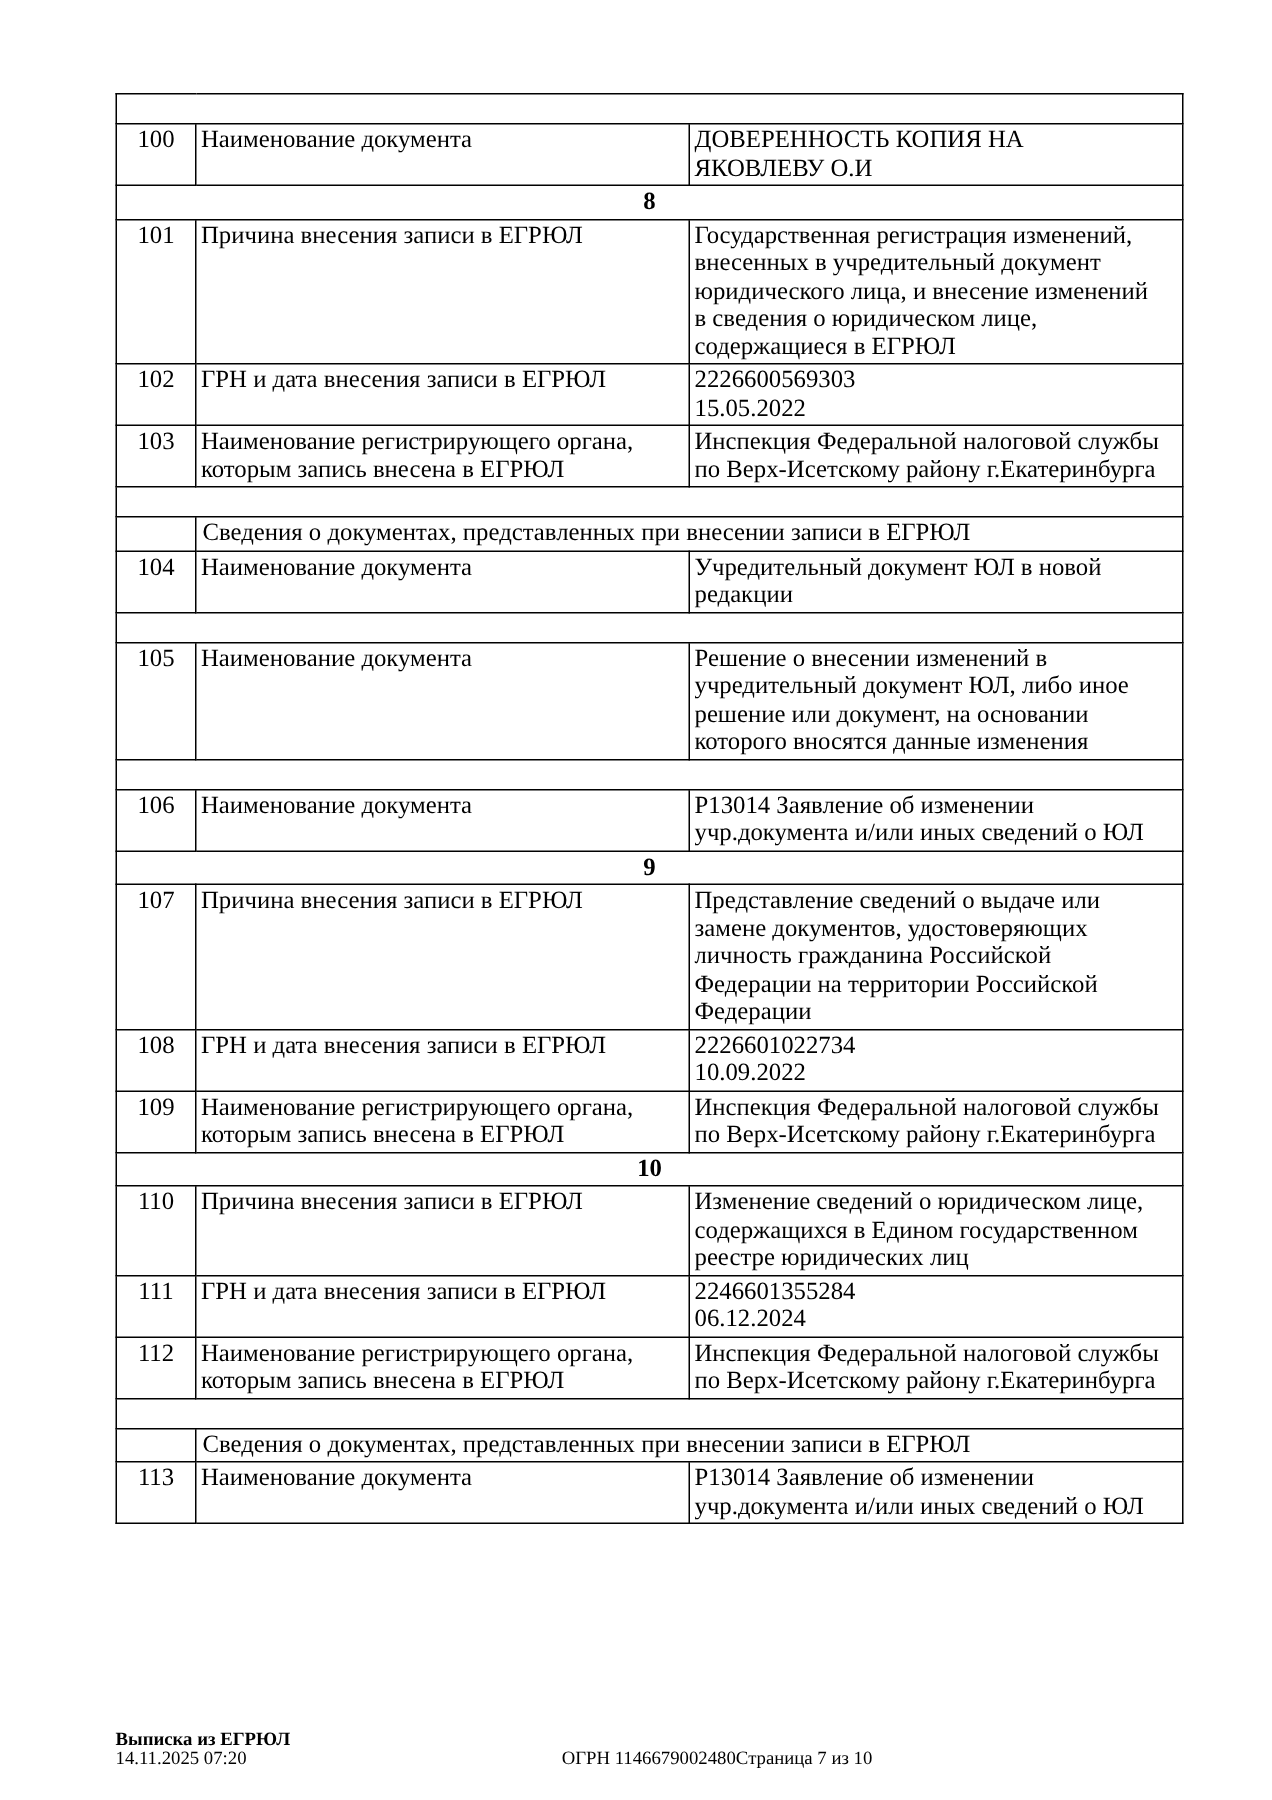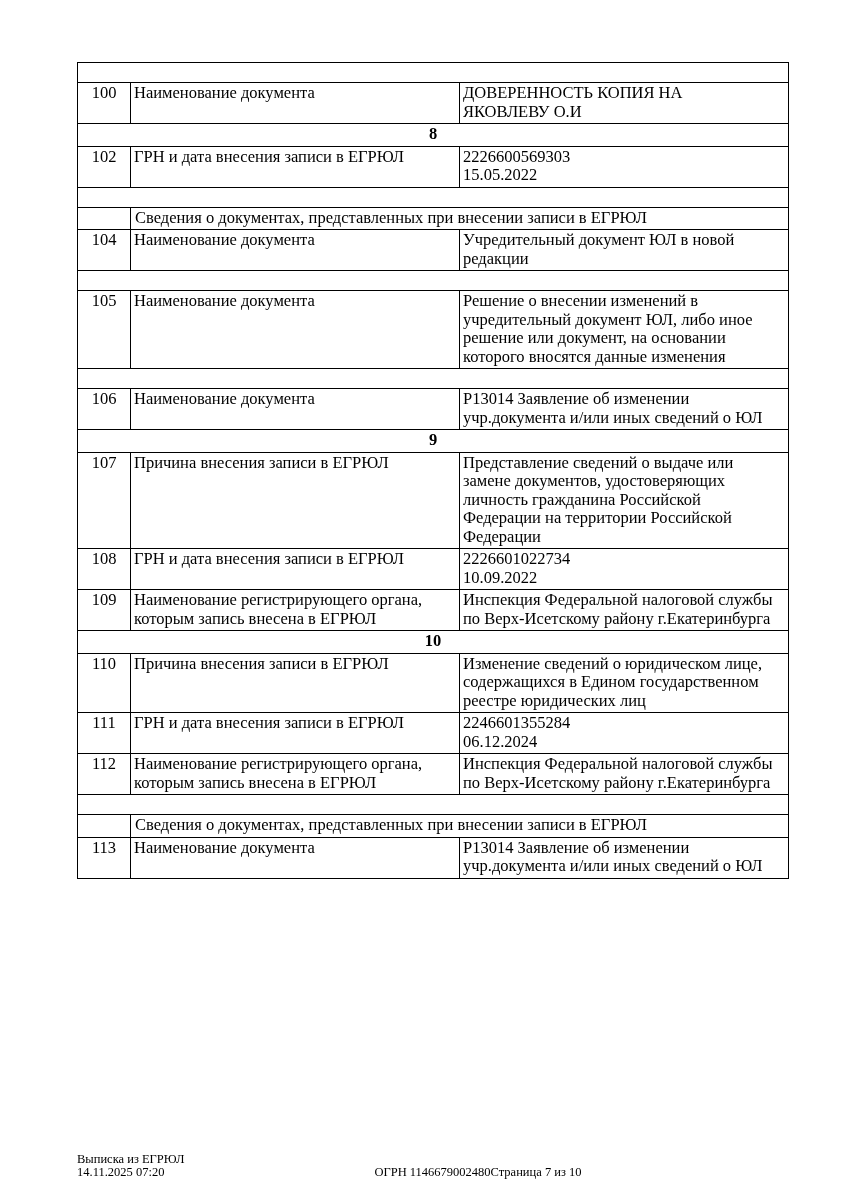--- a/index.html
+++ b/index.html
@@ -55,21 +55,21 @@
     position: absolute;
     left: 77px; top: 1134px;
     width: 711px;
     display: grid;
     grid-template-columns: 1fr auto 1fr;
     align-items: end;
     font-size: 12.5px;
     line-height: 13.5px;
   }
   .footer-left   { text-align: left; }
-  .footer-title  { font-weight: normal; }
+  .footer-title  { font-weight: bold; }
   .footer-center { text-align: left; margin-top: 32px; }
   .footer-right  { text-align: left; }
 </style>
 </head>
 <body>
 
 <div class="page">
 
   <table class="egrul-table">
     <colgroup>
@@ -84,24 +84,40 @@
         <tr>
           <td class="num-cell">100</td>
           <td class="label-cell">Наименование документа</td>
           <td class="value-cell">ДОВЕРЕННОСТЬ КОПИЯ НА
 ЯКОВЛЕВУ О.И</td>
         </tr>
         <tr>
           <td class="section-cell" colspan="3">8</td>
         </tr>
         <tr>
+          <td class="num-cell">101</td>
+          <td class="label-cell">Причина внесения записи в ЕГРЮЛ</td>
+          <td class="value-cell">Государственная регистрация изменений,
+внесенных в учредительный документ
+юридического лица, и внесение изменений
+в сведения о юридическом лице,
+содержащиеся в ЕГРЮЛ</td>
+        </tr>
+        <tr>
           <td class="num-cell">102</td>
           <td class="label-cell">ГРН и дата внесения записи в ЕГРЮЛ</td>
           <td class="value-cell">2226600569303
 15.05.2022</td>
+        </tr>
+        <tr>
+          <td class="num-cell">103</td>
+          <td class="label-cell">Наименование регистрирующего органа,
+которым запись внесена в ЕГРЮЛ</td>
+          <td class="value-cell">Инспекция Федеральной налоговой службы
+по Верх-Исетскому району г.Екатеринбурга</td>
         </tr>
         <tr>
           <td class="spacer-cell" colspan="3"></td>
         </tr>
         <tr>
           <td class="num-cell"></td>
           <td class="subheader-cell" colspan="2">Сведения о документах, представленных при внесении записи в ЕГРЮЛ</td>
         </tr>
         <tr>
           <td class="num-cell">104</td>

